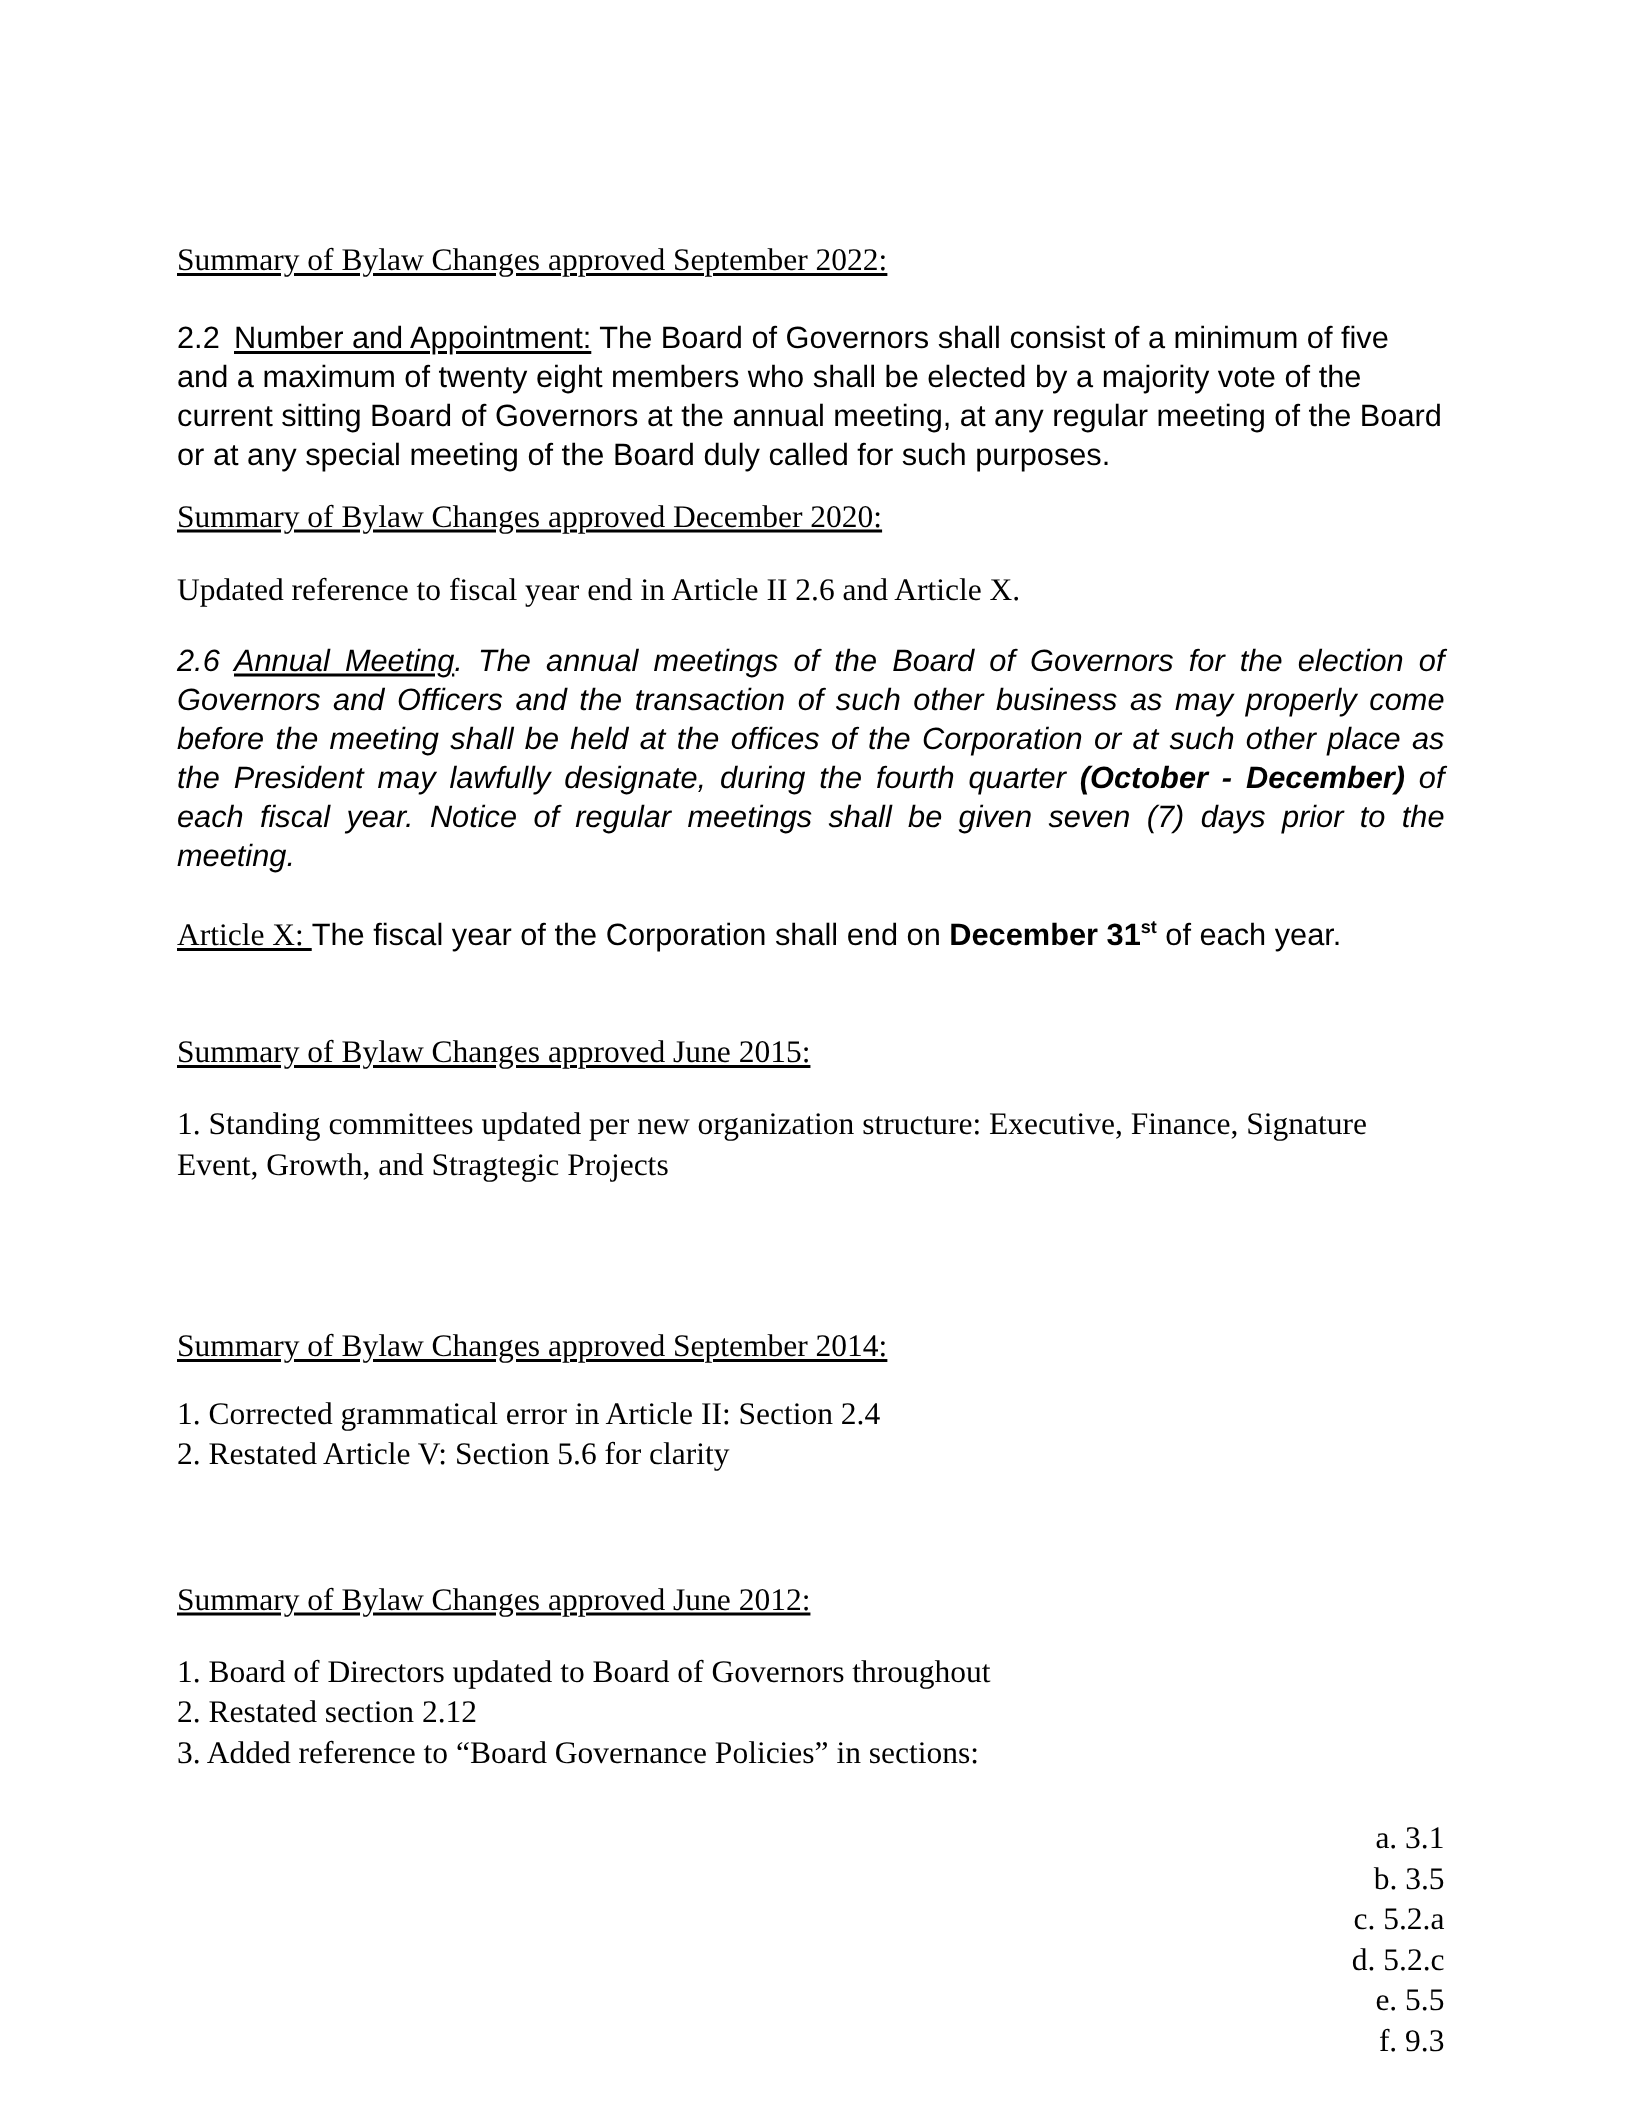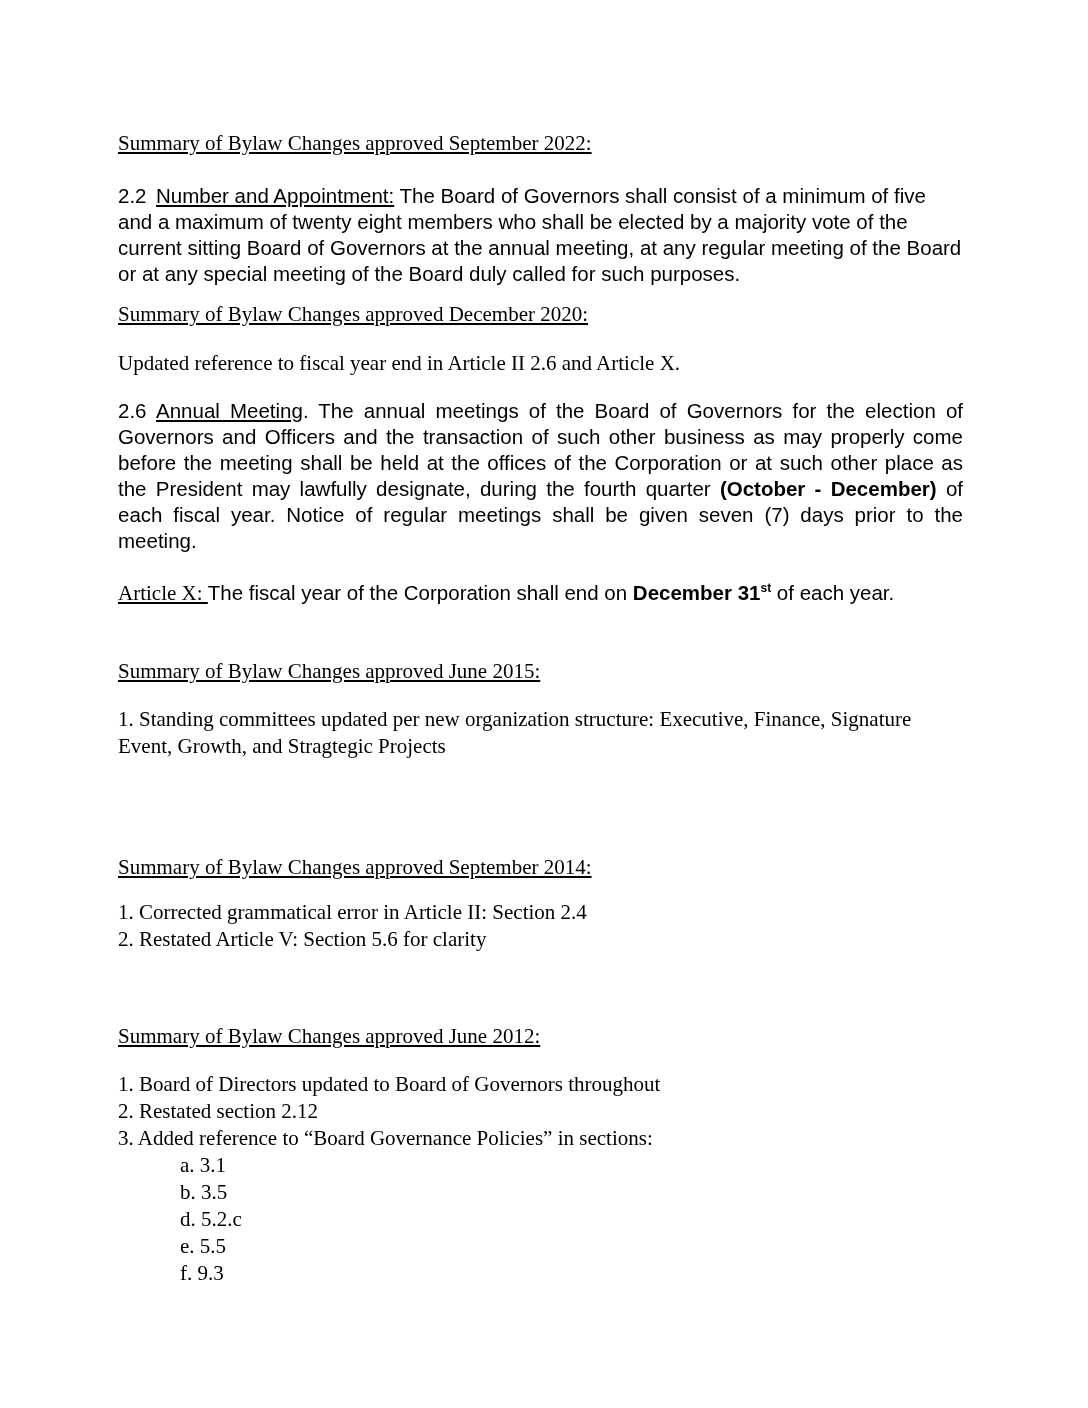--- a/index.html
+++ b/index.html
@@ -1,38 +1,38 @@
 <!DOCTYPE html>
 <html><head>
 <meta charset="utf-8">
 <style>
   html,body{margin:0;padding:0;background:#ffffff;}
   .page{position:relative;width:1088px;height:1408px;background:#ffffff;color:#000;overflow:hidden;}
   .doc{position:absolute;left:118px;top:130px;width:845px;}
   p,div{margin:0;padding:0;}
-  .serif{font-family:"Liberation Serif",serif;font-size:21px;line-height:27px;}
+  .serif{font-family:"Liberation Serif",serif;font-size:21px;line-height:27px;margin-top:30px;}
   .sans{font-family:"Liberation Sans",sans-serif;font-size:20.5px;line-height:26px;}
   .u{text-decoration:underline;}
   .b{font-weight:bold;}
   .sup{vertical-align:super;font-size:12px;font-weight:bold;}
   .num{display:inline-block;width:38px;}
   .just{text-align:justify;}
   #p-increase{margin-top:21px;}
   #p22{margin-top:26px;}
   #h2020{margin-top:14px;}
   #p-updated{margin-top:22px;}
-  #p26{margin-top:21px;}
+  #p26{margin-top:21px;font-style:italic;}
   #p-articlex{margin-top:21px;}
   #h2015{margin-top:51px;}
   #p2015{margin-top:21px;}
   #h2014{margin-top:94px;}
   #list2014{margin-top:18px;}
   #h2012{margin-top:70px;}
   #list2012{margin-top:21px;}
-  #sublist{padding-left:62px;}
+  #sublist{padding-left:62px;text-align:right;}
 </style>
 </head>
 <body>
 
 <div class="page">
   <div class="doc">
 
     <div class="serif" id="h2022"><span class="u">Summary of Bylaw Changes approved September 2022:</span></div>
 
 
@@ -61,19 +61,20 @@
 
     <div class="serif" id="list2012">
       <div>1. Board of Directors updated to Board of Governors throughout</div>
       <div>2. Restated section 2.12</div>
       <div>3. Added reference to “Board Governance Policies” in sections:</div>
     </div>
 
     <div class="serif" id="sublist">
       <div>a. 3.1</div>
       <div>b. 3.5</div>
+      <div>c. 5.2.a</div>
       <div>d. 5.2.c</div>
       <div>e. 5.5</div>
       <div>f. 9.3</div>
     </div>
 
   </div>
 </div>
 
 </body></html>

